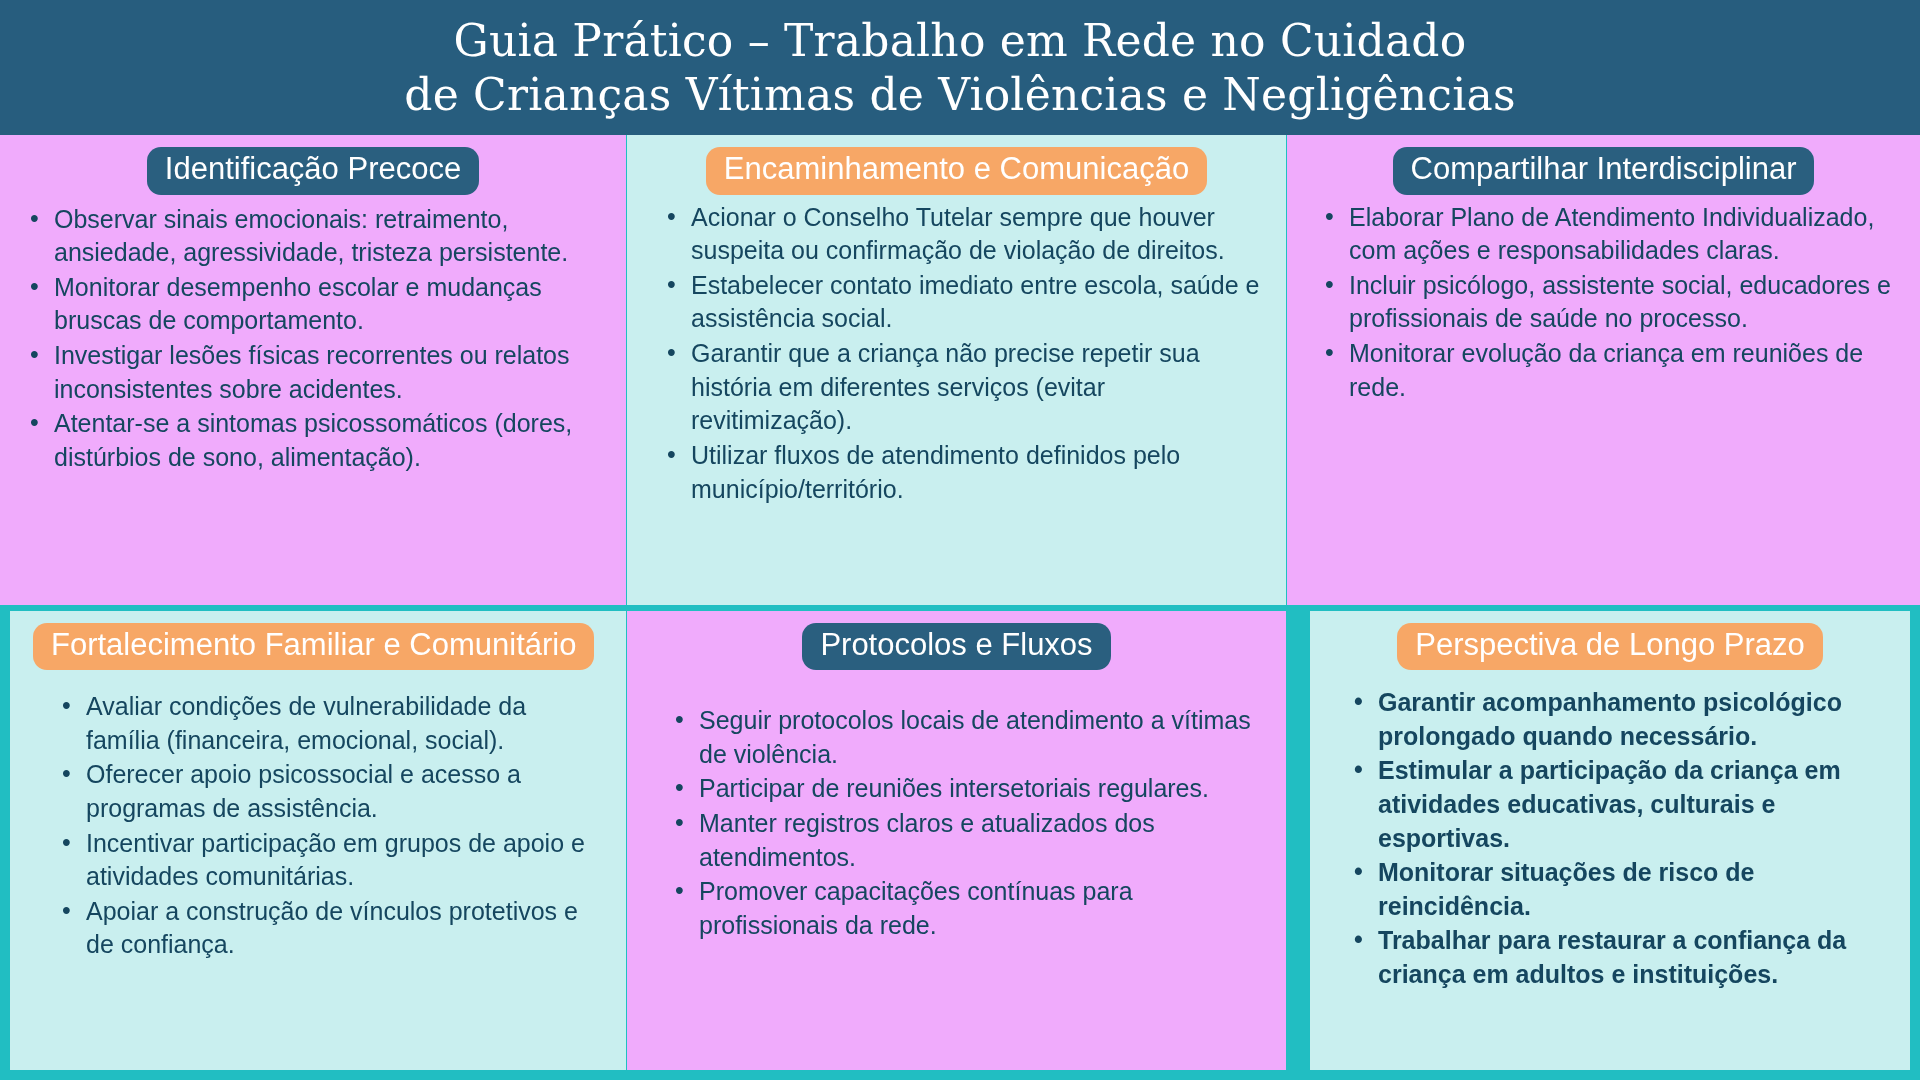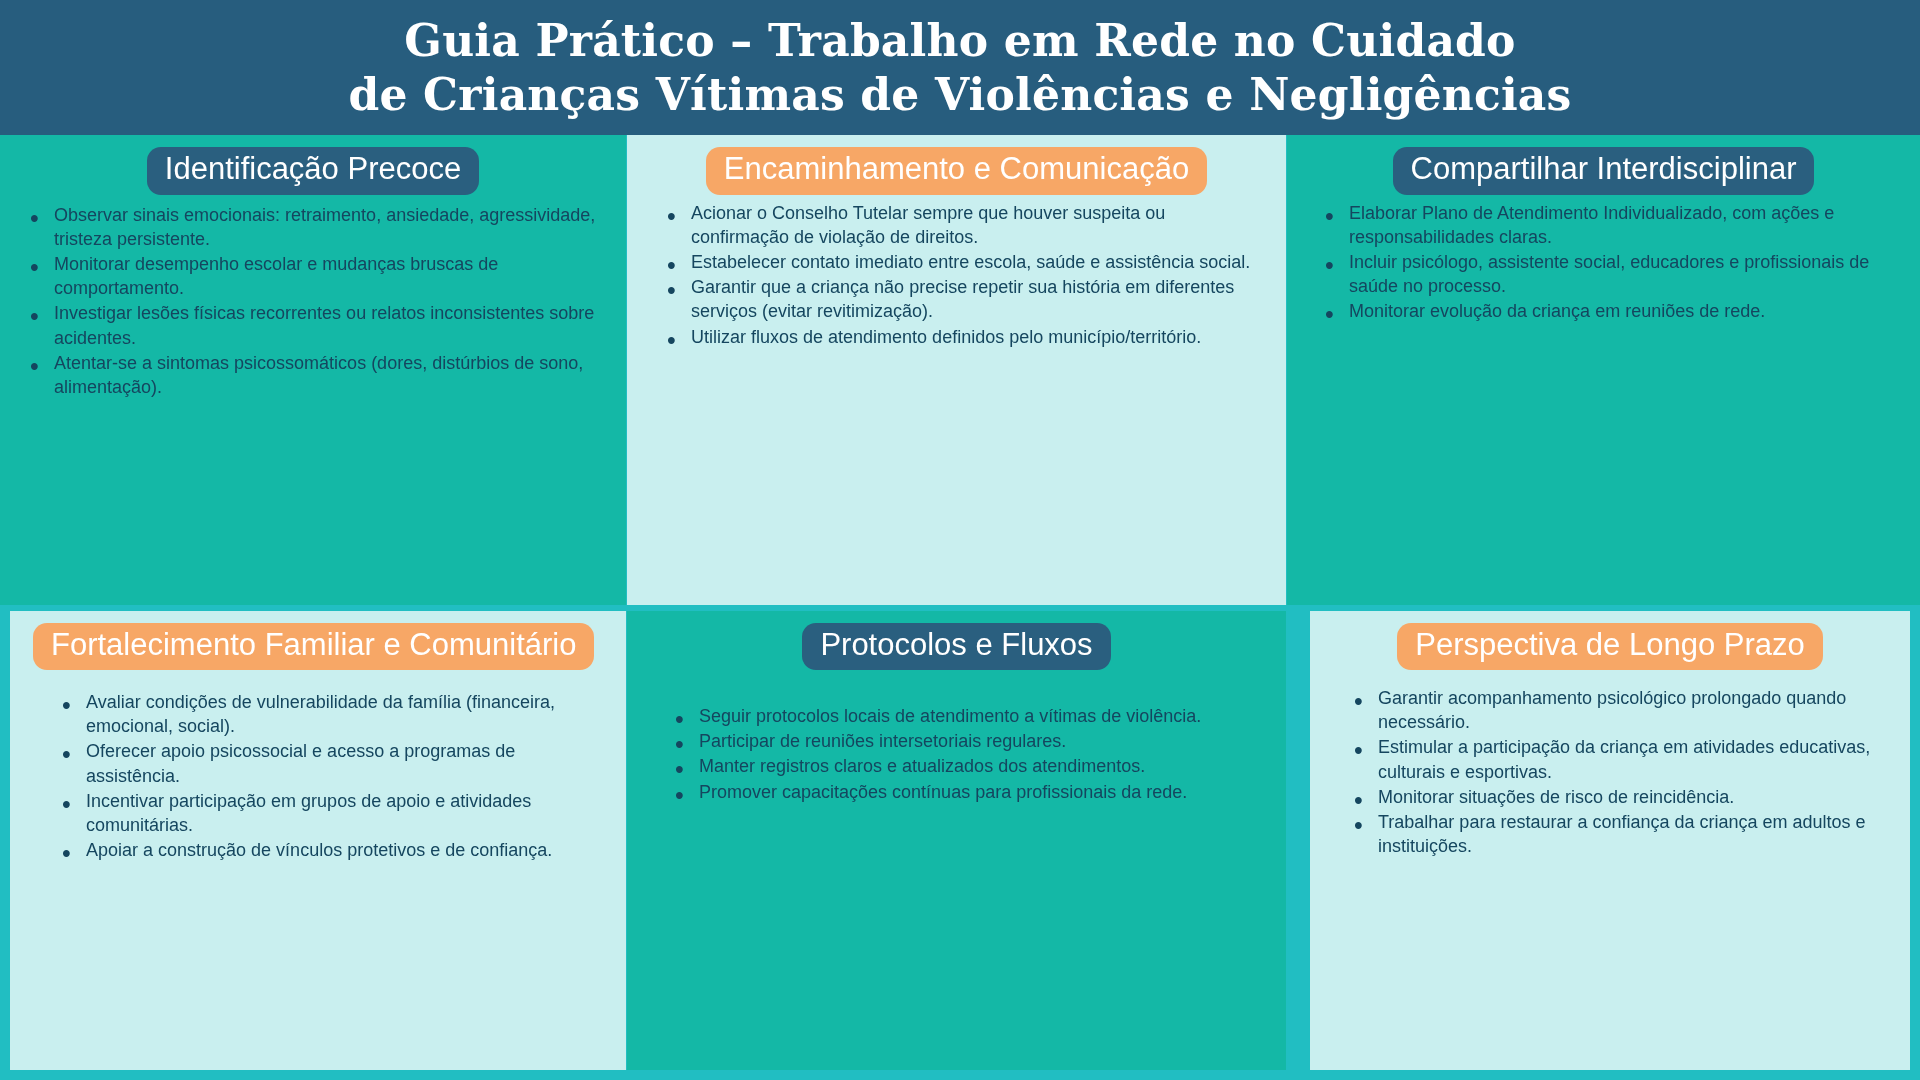--- a/index.html
+++ b/index.html
@@ -33,21 +33,21 @@
     justify-content: center;
     text-align: center;
     box-sizing: border-box;
     padding: 0 40px;
   }
   .header-title {
     font-family: "DejaVu Serif", "Liberation Serif", serif;
     color: #FFFFFF;
     font-size: 44px;
     line-height: 1.22;
-    font-weight: 700;
+    font-weight: 400;
     letter-spacing: 0.2px;
     white-space: pre-line;
   }
 
   
   .grid {
     flex: 1 1 auto;
     display: grid;
     grid-template-columns: 626px 1px 659px 1px 633px;
     grid-template-rows: 1fr 6px 1fr;
@@ -56,21 +56,21 @@
   .vrule { background: #21BEC2; }
   .hrule { grid-column: 1 / -1; background: #21BEC2; }
 
   .card {
     box-sizing: border-box;
     padding: 12px 16px 14px 16px;
     overflow: hidden;
     display: flex;
     flex-direction: column;
   }
-  .card.teal  { background: #14b8a6; }
+  .card.teal  { background: #f0abfc; }
   .card.light { background: #C9EFEF; }
 
   
   .card.r2 { margin-bottom: 10px; }
   .card.r2.c1 { margin-left: 10px; }
   .card.r2.c3 { margin-right: 10px; margin-left: 23px; }
 
   
   .badge-wrap {
     display: flex;
@@ -88,21 +88,21 @@
   }
   .badge.dark   { background: #2A5F7F; }
   .badge.orange { background: #F7A766; }
 
   
   ul.bullets {
     margin: 0;
     padding: 0 4px 0 36px;
     list-style: none;
     color: #15465F;
-    font-size: 18px;
+    font-size: 25px;
     line-height: 1.345;
   }
   ul.bullets li {
     position: relative;
     margin: 0 0 1px 0;
     padding-left: 4px;
   }
   ul.bullets li::before {
     content: "\2022";
     position: absolute;
@@ -113,21 +113,21 @@
   }
 
   
   .card.c1 ul.bullets { padding-left: 34px; }
   .card.c2 ul.bullets { padding-left: 44px; }
   .card.c3 ul.bullets { padding-left: 42px; }
 
   .card.r2.c1 .badge-wrap { justify-content: flex-start; margin-left: 7px; }
   .card.r2.c1 ul.bullets  { padding-left: 56px; margin-top: 14px; }
   .card.r2.c2 ul.bullets  { padding-left: 52px; margin-top: 28px; }
-  .card.r2.c3 ul.bullets  { padding-left: 48px; margin-top: 10px; }
+  .card.r2.c3 ul.bullets  { padding-left: 48px; margin-top: 10px; font-weight: bold; }
   .card.r1.c1 ul.bullets  { margin-top: 2px; }
 </style>
 </head>
 <body>
 
 <div class="poster">
 
   <header class="header">
     <h1 class="header-title">Guia Prático – Trabalho em Rede no Cuidado
 de Crianças Vítimas de Violências e Negligências</h1>

